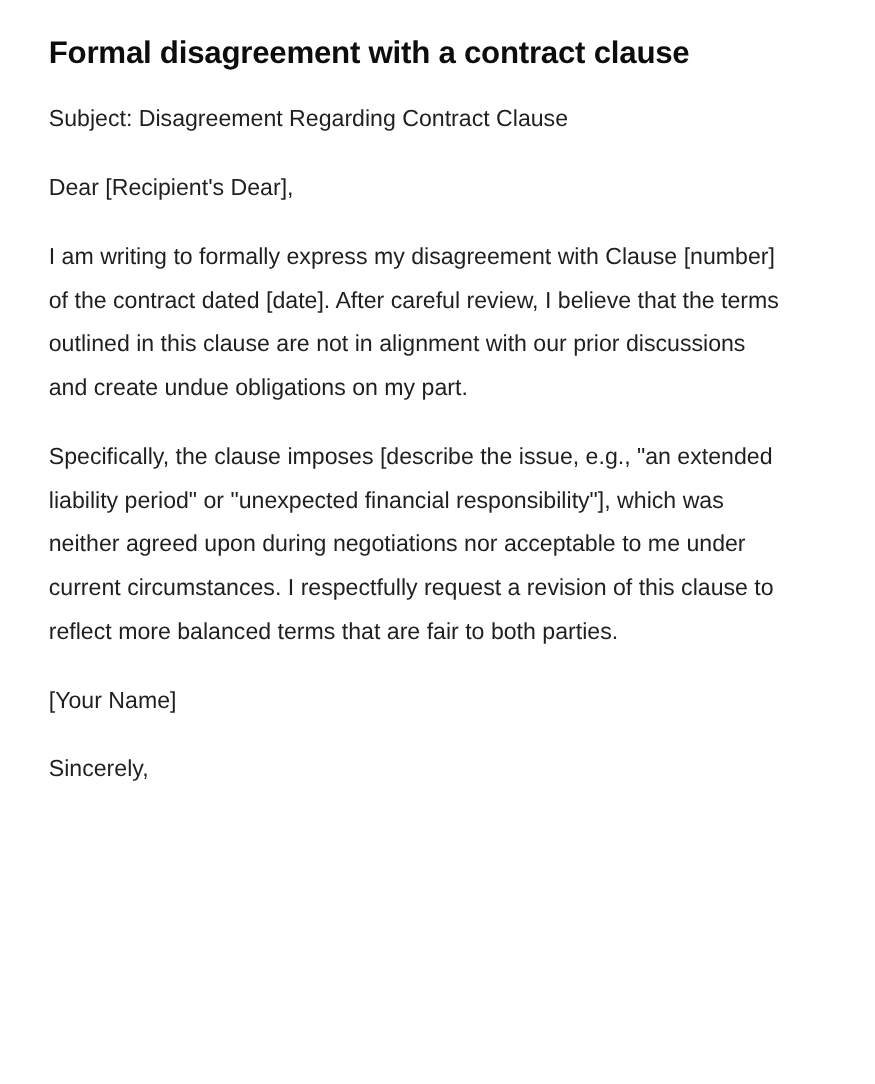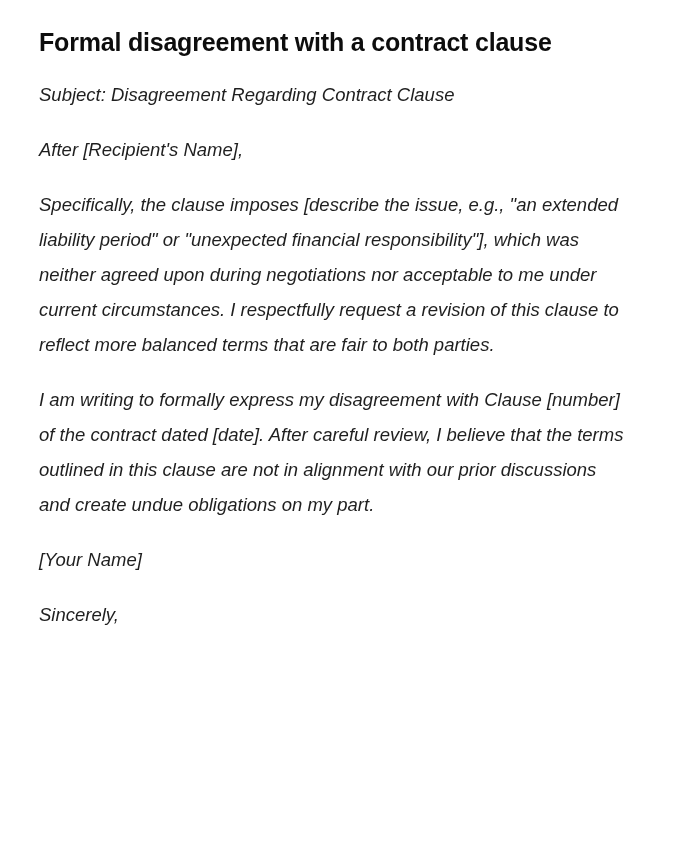--- a/index.html
+++ b/index.html
@@ -24,34 +24,33 @@
     margin: 0 0 20px 0;
     letter-spacing: -0.2px;
   }
   .letter p {
     font-size: 18.5px;
     line-height: 35px;
     font-weight: 400;
     color: #1f1f1f;
     margin: 0 0 20px 0;
     max-width: 592px;
-    font-style: italic;
   }
 </style>
 </head>
 <body>
 
 <main class="letter">
   <h1>Formal disagreement with a contract clause</h1>
 
   <p>Subject: Disagreement Regarding Contract Clause</p>
 
-  <p>After [Recipient's Name],</p>
+  <p>Dear [Recipient's Dear],</p>
+
+  <p>I am writing to formally express my disagreement with Clause [number] of the contract dated [date]. After careful review, I believe that the terms outlined in this clause are not in alignment with our prior discussions and create undue obligations on my part.</p>
 
   <p>Specifically, the clause imposes [describe the issue, e.g., "an extended liability period" or "unexpected financial responsibility"], which was neither agreed upon during negotiations nor acceptable to me under current circumstances. I respectfully request a revision of this clause to reflect more balanced terms that are fair to both parties.</p>
-
-  <p>I am writing to formally express my disagreement with Clause [number] of the contract dated [date]. After careful review, I believe that the terms outlined in this clause are not in alignment with our prior discussions and create undue obligations on my part.</p>
 
 
   <p>[Your Name]</p>
 
   <p>Sincerely,</p>
 </main>
 
 </body></html>

